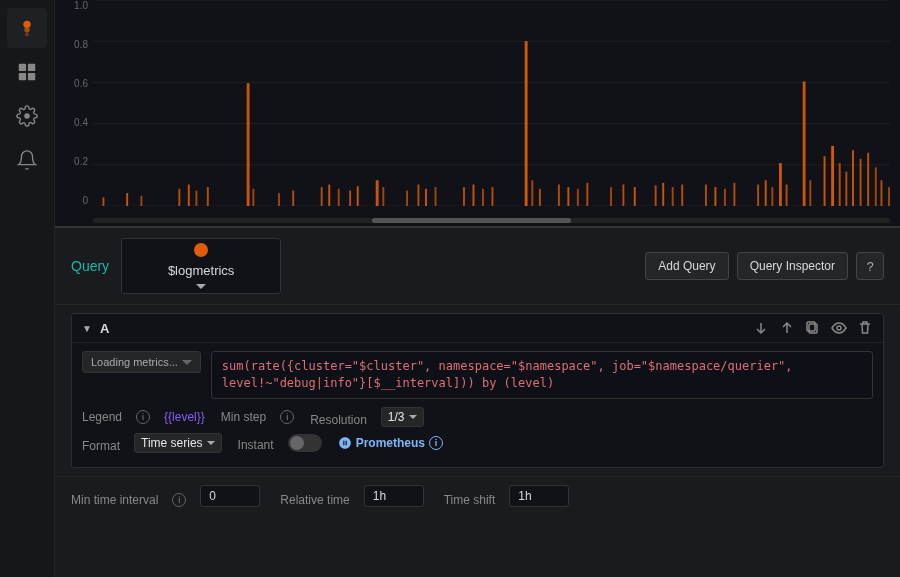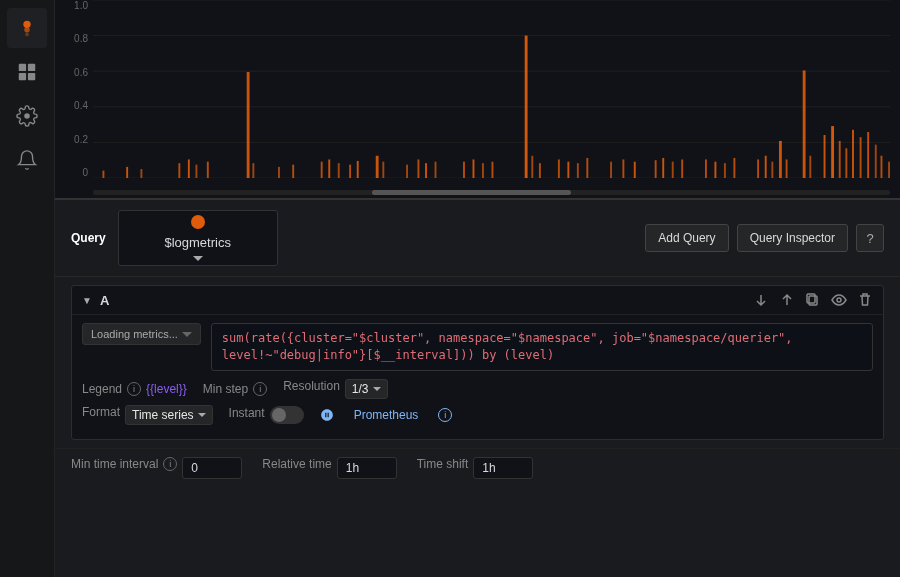--- a/index.html
+++ b/index.html
@@ -53,21 +53,21 @@
     
     .content-area {
       flex: 1;
       display: flex;
       flex-direction: column;
     }
 
     
     .chart-area {
       background: #111217;
-      height: 198px;
+      height: 226px;
       position: relative;
       padding: 10px 10px 20px 40px;
       flex-shrink: 0;
     }
 
     .y-axis {
       position: absolute;
       left: 0;
       top: 0;
       bottom: 20px;
@@ -131,23 +131,23 @@
 
     .query-header {
       display: flex;
       align-items: center;
       padding: 10px 16px;
       border-bottom: 1px solid #282828;
       gap: 12px;
     }
 
     .query-label {
-      font-size: 12px;
-      font-weight: 700;
-      color: #ffffff;
+      font-size: 14px;
+      font-weight: 400;
+      color: #14b8a6;
     }
 
     .datasource-selector {
       display: flex;
       align-items: center;
       gap: 6px;
       background: #111217;
       border: 1px solid #333;
       border-radius: 3px;
       padding: 4px 10px;
@@ -289,22 +289,22 @@
     .options-row {
       display: flex;
       align-items: center;
       gap: 16px;
       margin-bottom: 6px;
       flex-wrap: wrap;
     }
 
     .option-group {
       display: flex;
-      align-items: flex-start;
-      gap: 5px;
+      align-items: flex-end;
+      gap: 14px;
     }
 
     .option-label {
       color: #888;
       font-size: 12px;
     }
 
     .option-value {
       color: #8b5cf6;
       font-size: 12px;
@@ -351,24 +351,25 @@
       background: #666;
       border-radius: 50%;
       position: absolute;
       top: 2px;
       left: 2px;
     }
 
     .prometheus-link {
       display: flex;
       align-items: flex-start;
-      gap: 20px;
+      gap: 4px;
       color: #7eb6f6;
       font-size: 12px;
       cursor: pointer;
+      font-weight: bold;
     }
 
     
     .bottom-options {
       padding: 8px 16px;
       display: flex;
       align-items: center;
       gap: 20px;
       border-top: 1px solid #222;
     }

